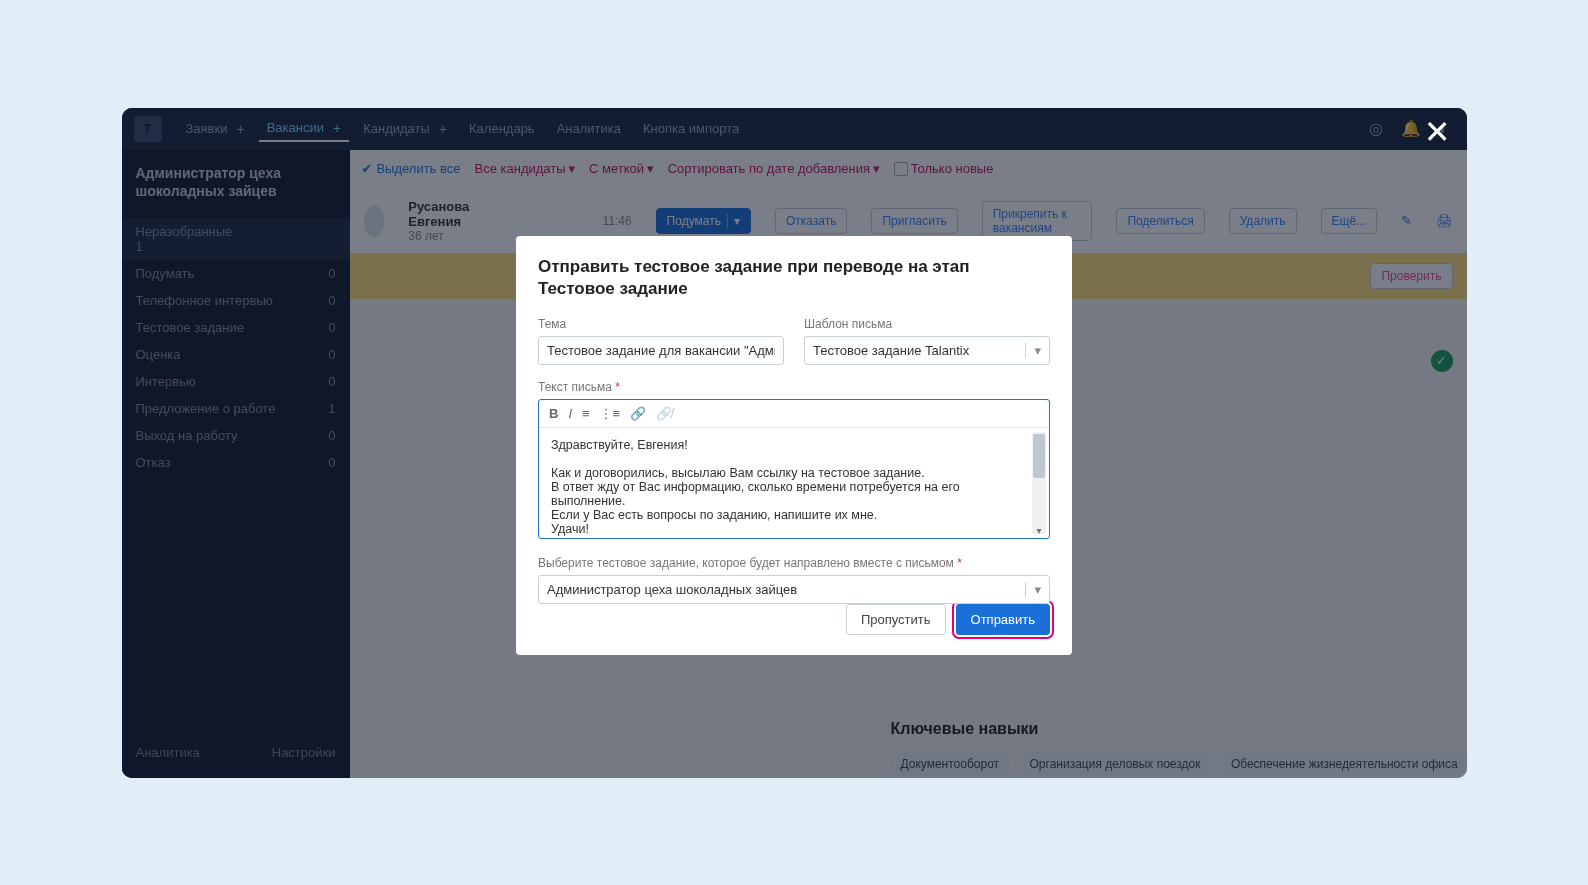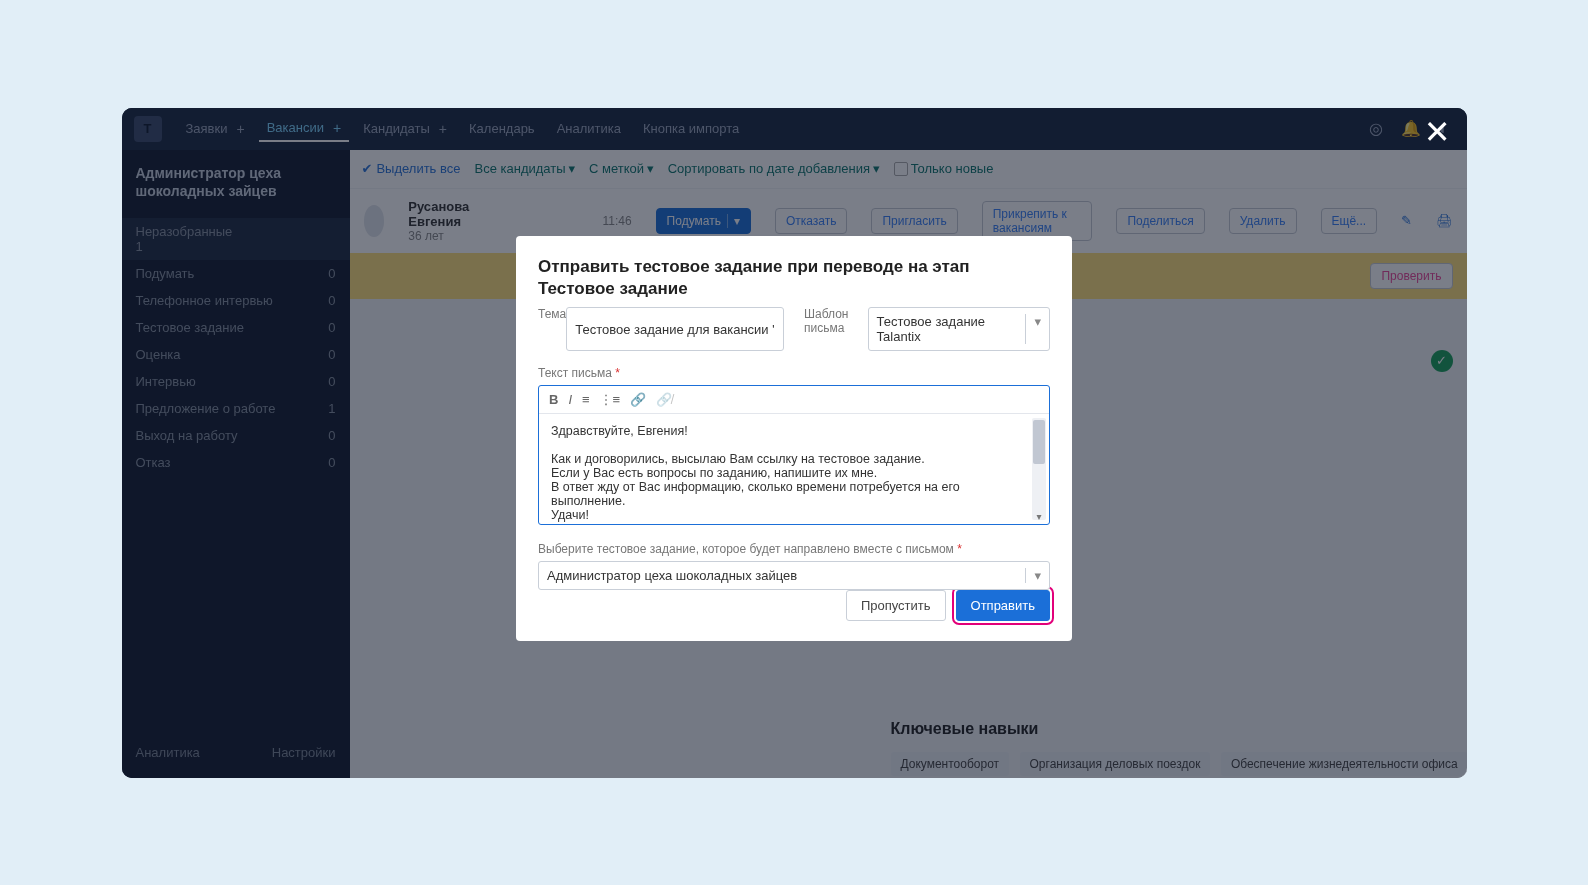--- a/index.html
+++ b/index.html
@@ -88,21 +88,21 @@
   height:38px;
   background:#fff;
   display:flex;
   align-items:center;
   padding:0 12px;
   gap:14px;
   font-size:13px;
   color:#2a74d8;
 }
 .main .toolbar .chk { display:flex; align-items:center; gap:4px;}
-.main .toolbar .drop { color:#0f766e; display:flex; align-items:center; gap:3px;}
+.main .toolbar .drop { color:#be185d; display:flex; align-items:center; gap:3px;}
 .main .toolbar .checkbox { width:14px;height:14px;border:1px solid #aaa;border-radius:2px;display:inline-block;}
 .candidatebar {
   background:#fff;
   margin-top:1px;
   padding:10px 14px;
   display:flex;
   align-items:center;
   gap:24px;
   font-size:13px;
 }
@@ -149,23 +149,23 @@
 .modal {
   position:absolute;
   left:50%; top:128px; transform:translateX(-50%);
   width:556px;
   background:#fff;
   border-radius:4px;
   padding:20px 22px;
   font-size:13px;
   color:#333;
 }
-.modal h2 { font-size:17px;font-weight:600;color:#222;margin-bottom:6px;line-height:1.35;}
+.modal h2 { font-size:17px;font-weight:600;color:#222;margin-bottom:16px;line-height:1.35;}
 .modal .row { display:flex; gap:20px; margin-bottom:14px;}
-.modal .col { flex:1; display:flex; }
+.modal .col { flex:1; display:flex; flex-direction:column; }
 .modal label { font-size:12px; color:#777; margin-bottom:5px;}
 .modal .req { color:#d93030; }
 .modal input[type=text], .modal .select {
   border:1px solid #c9cfd8; border-radius:3px;
   padding:6px 8px; font-size:13px; color:#333;
   background:#fff; width:100%;
 }
 .modal .select { display:flex; position:relative;}
 .modal .select .caret {
   margin-left:auto; border-left:1px solid #c9cfd8; padding-left:8px;
@@ -362,22 +362,22 @@
         <i>I</i>
         <span>≡</span>
         <span>⋮≡</span>
         <span>🔗</span>
         <span style="opacity:.4">🔗̸</span>
       </div>
       <div class="content">
         <div>Здравствуйте, Евгения!</div>
         <div>&nbsp;</div>
         <div>Как и договорились, высылаю Вам ссылку на тестовое задание.</div>
+        <div>В ответ жду от Вас информацию, сколько времени потребуется на его выполнение.</div>
         <div>Если у Вас есть вопросы по заданию, напишите их мне.</div>
-        <div>В ответ жду от Вас информацию, сколько времени потребуется на его выполнение.</div>
         <div>Удачи!</div>
         <div class="scroll">
           <div class="thumb"></div>
           <div class="dn">▾</div>
         </div>
       </div>
     </div>
 
     <div style="margin-top:16px">
       <label><span>Выберите тестовое задание, которое будет направлено вместе с письмом</span> <span class="req">*</span></label>

